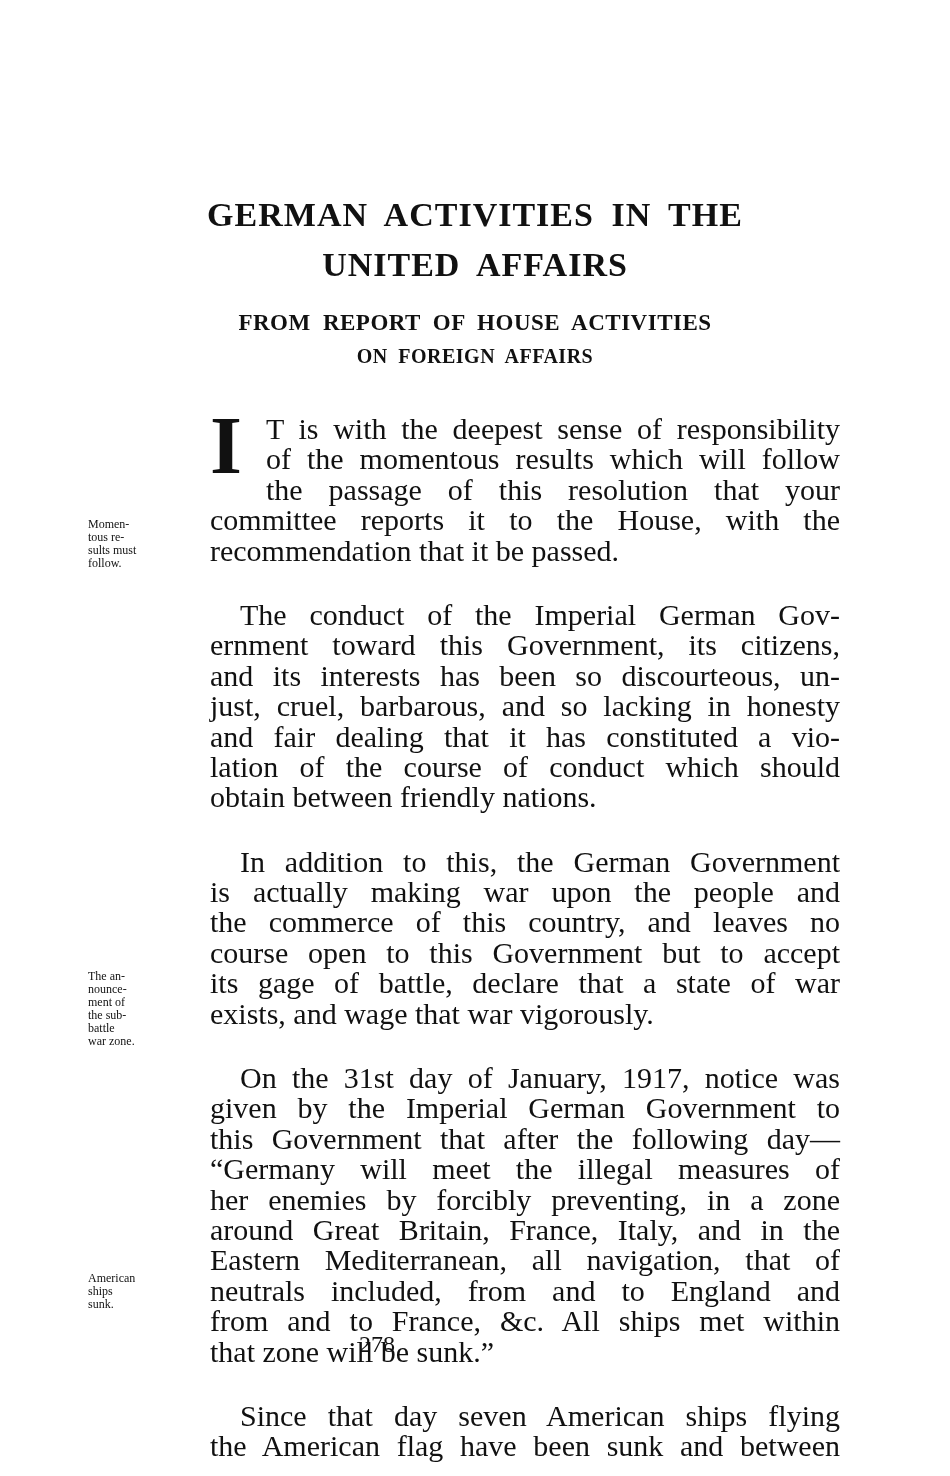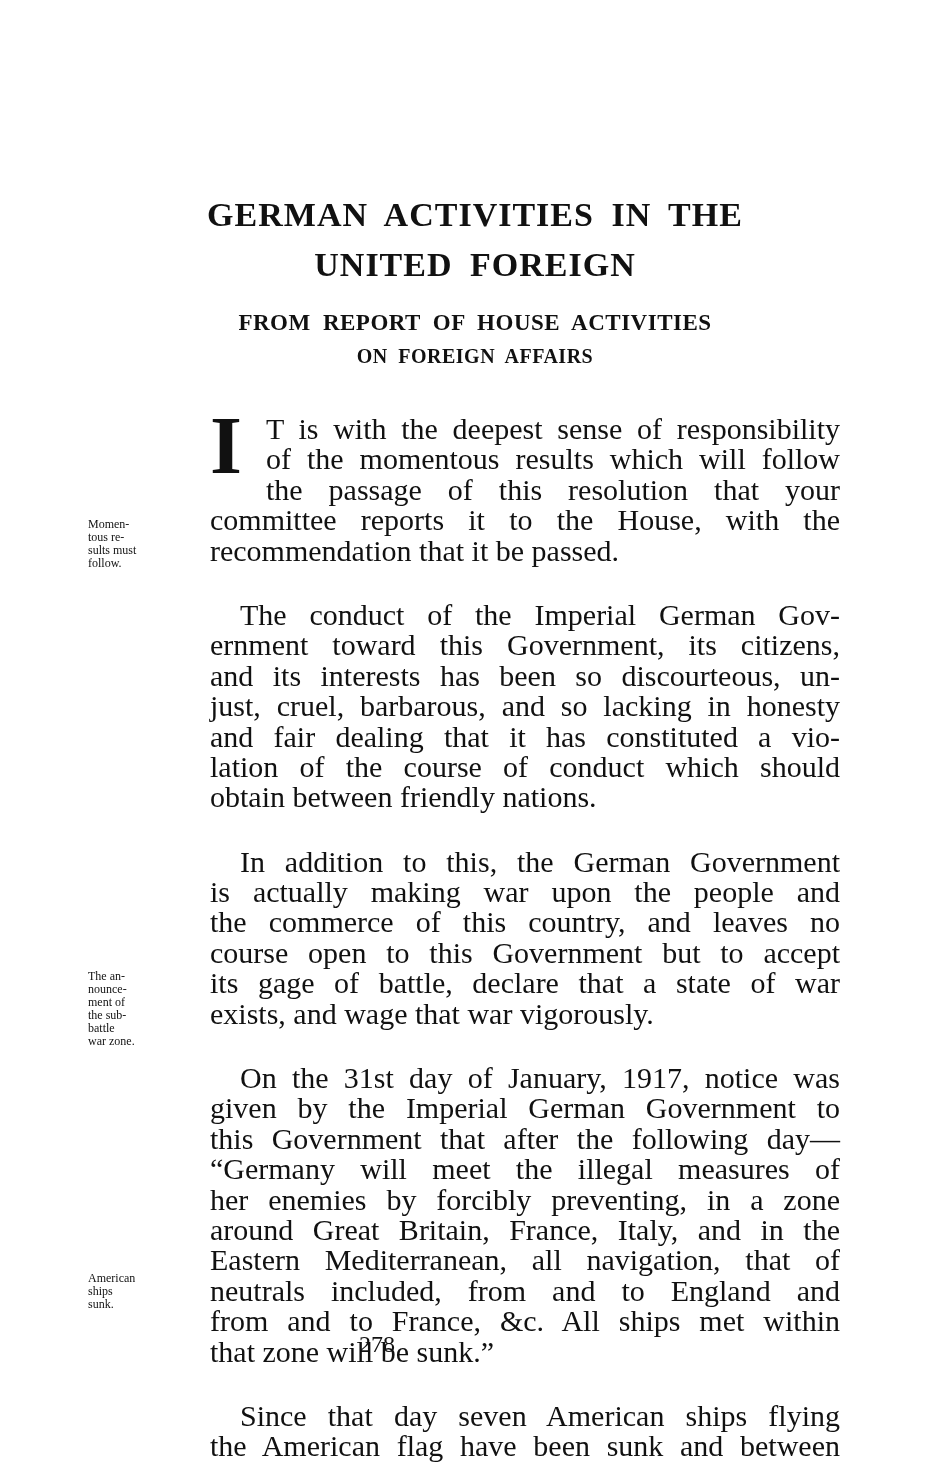--- a/index.html
+++ b/index.html
@@ -24,21 +24,21 @@
   .note { position: absolute; left: 88px; font-family: "Liberation Serif", serif;
           font-size: 12px; line-height: 13px; }
   .folio { position: absolute; left: 0; width: 754px; top: 1331px; text-align: center;
            font-family: "Liberation Serif", serif; font-size: 24px; }
 </style>
 </head>
 <body>
 
 <div class="page">
   <div class="title t1">GERMAN ACTIVITIES IN THE</div>
-  <div class="title t2">UNITED FOREIGN</div>
+  <div class="title t2">UNITED AFFAIRS</div>
   <div class="title s1">FROM REPORT OF HOUSE ACTIVITIES</div>
   <div class="title s2">ON FOREIGN AFFAIRS</div>
 
   <div class="dropcap">I</div>
 
   <div class="body">
     <span class="line dropind">T is with the deepest sense of responsibility</span>
     <span class="line dropind">of the momentous results which will follow</span>
     <span class="line dropind">the passage of this resolution that your</span>
     <span class="line">committee reports it to the House, with the</span>

